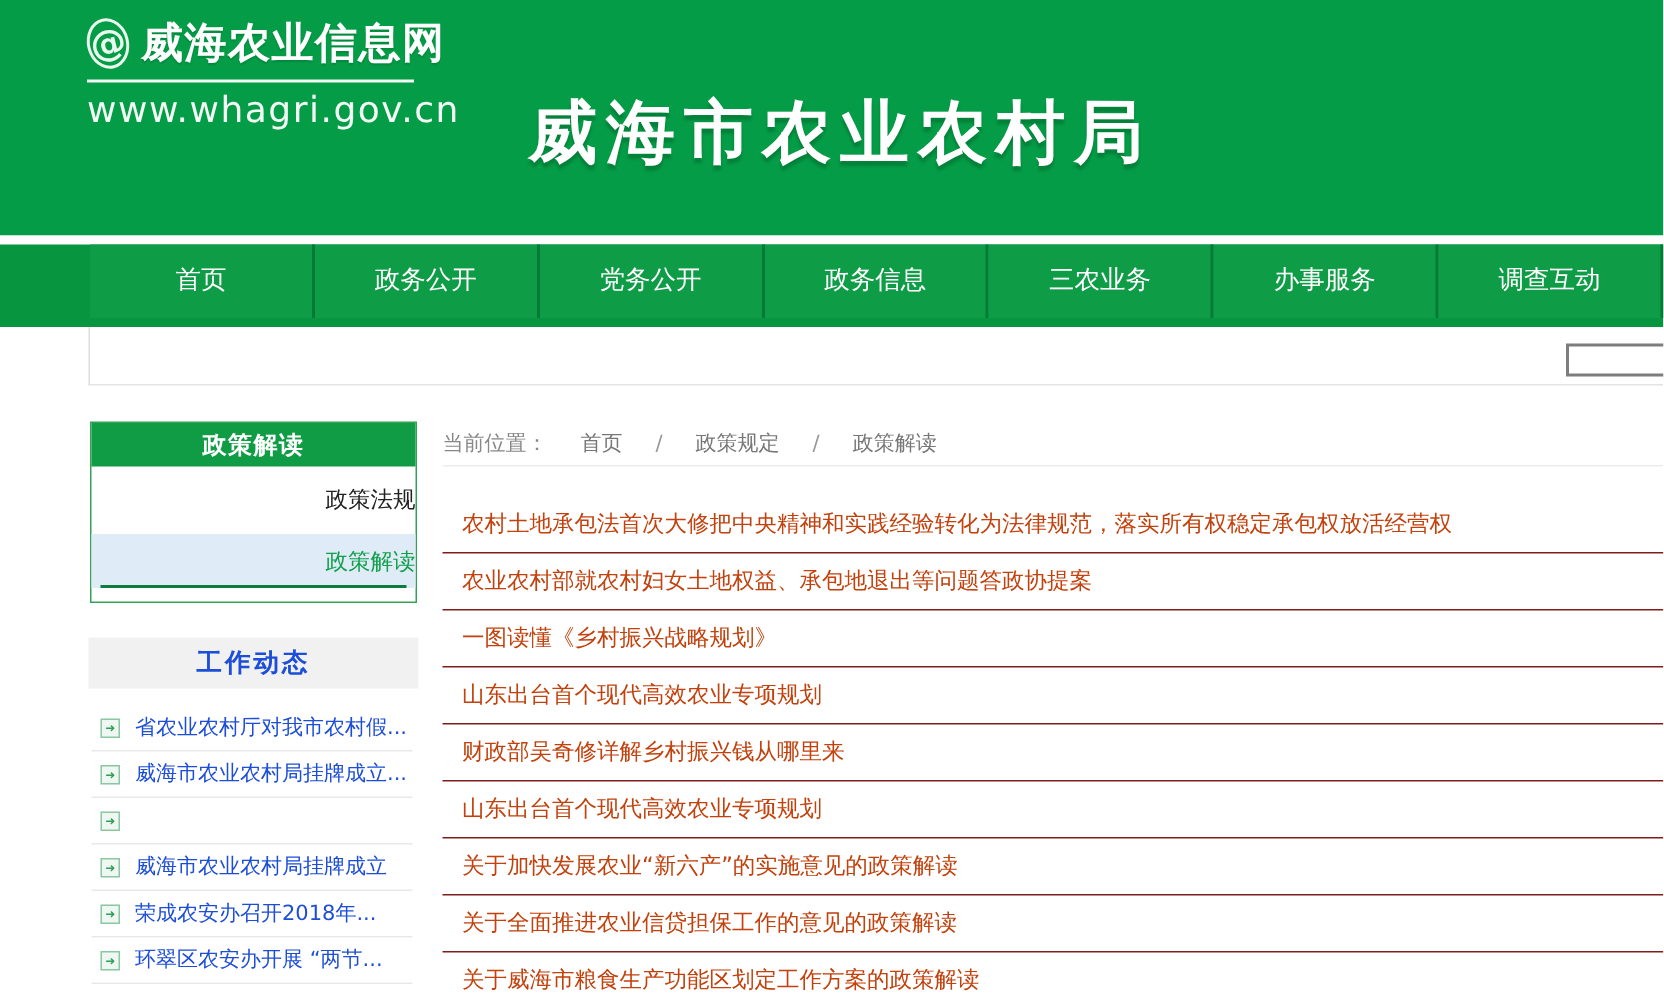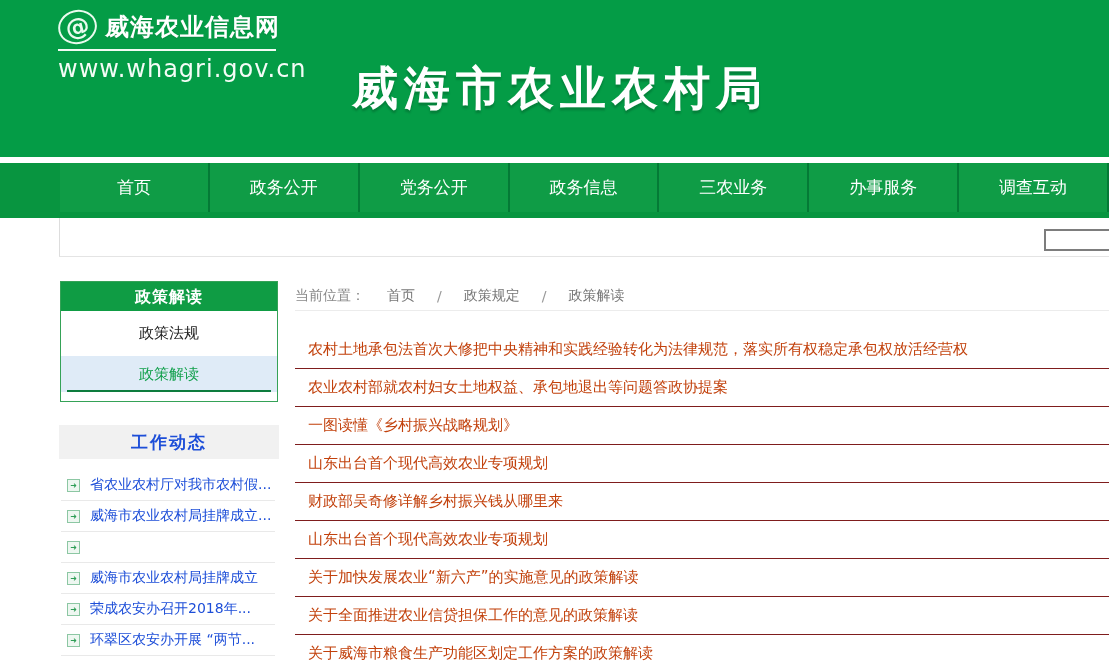--- a/index.html
+++ b/index.html
@@ -6,21 +6,21 @@
   body{font-family:"DejaVu Sans","Liberation Sans",sans-serif;}
   .page{position:relative;width:1109px;height:663px;overflow:hidden;background:#fff;}
 
   
   .header{position:absolute;left:0;top:0;width:100%;height:157px;background:#049c46;}
   .logo-block{position:absolute;left:58px;top:10px;width:222px;}
   .logo-row{display:flex;align-items:center;}
   .logo-icon{display:inline-block;width:38px;height:30px;border:2px solid #eafbee;border-radius:50%;
     color:#eafbee;font-size:24px;font-weight:bold;text-align:center;line-height:30px;
     transform:rotate(-14deg);letter-spacing:0;}
-  .site-name{color:#ffffff;font-size:24px;font-weight:bold;margin-left:8px;letter-spacing:1px;
+  .site-name{color:#ffffff;font-size:28px;font-weight:bold;margin-left:8px;letter-spacing:1px;
     text-shadow:0 1px 1px rgba(0,0,0,0.12);white-space:nowrap;}
   .logo-rule{height:2px;background:#f2fbf4;margin-top:5px;width:218px;}
   .site-url{color:#f4fcf6;font-size:24px;margin-top:4px;letter-spacing:1px;white-space:nowrap;}
   .org-title{position:absolute;left:352px;top:58px;font-size:46px;font-weight:bold;color:#ffffff;
     letter-spacing:6px;white-space:nowrap;text-shadow:0 3px 2px rgba(0,0,0,0.18);}
 
   
   .nav-sep{position:absolute;left:0;top:157px;width:100%;height:6px;background:#ffffff;}
   .navbar{position:absolute;left:0;top:163px;width:100%;height:55px;background:#089540;}
   .nav-items{display:flex;margin-left:60px;height:49px;}
@@ -31,21 +31,21 @@
   .subband{position:absolute;left:59px;top:218px;right:0;height:38px;background:#ffffff;
     border-left:1px solid #dddddd;border-bottom:1px solid #e4e4e4;}
   .search-input{position:absolute;left:984px;top:11px;width:110px;height:18px;
     border:2px solid #7d7d7d;outline:none;font-size:13px;padding:0 4px;}
 
   
   .sidebar{position:absolute;left:60px;top:281px;width:218px;}
   .cat-panel{border:1px solid #35a257;}
   .cat-header{height:29px;line-height:29px;background:#0f9c44;color:#ffffff;text-align:center;
     font-size:16px;font-weight:bold;letter-spacing:1px;}
-  .cat-item{height:45px;line-height:45px;text-align:center;font-size:15px;color:#222222;cursor:pointer;}
+  .cat-item{height:45px;line-height:45px;text-align:right;font-size:15px;color:#222222;cursor:pointer;}
   .cat-item.active{height:36px;line-height:36px;background:#dfebf7;color:#12a04c;margin:0;position:relative;}
   .active-underline{position:absolute;left:3%;bottom:0;width:94%;height:2px;background:#0d7c3e;}
   .cat-pad{height:9px;}
 
   .news-panel{margin-top:23px;width:220px;margin-left:-1px;}
   .news-header{height:34px;line-height:34px;background:#f1f1f1;color:#1d4ed8;text-align:center;
     font-size:17px;font-weight:bold;letter-spacing:2px;}
   .news-list{padding-top:11px;}
   .news-item{height:30px;display:flex;align-items:center;border-bottom:1px solid #e9e9e9;
     margin:0 4px 0 2px;cursor:pointer;}

